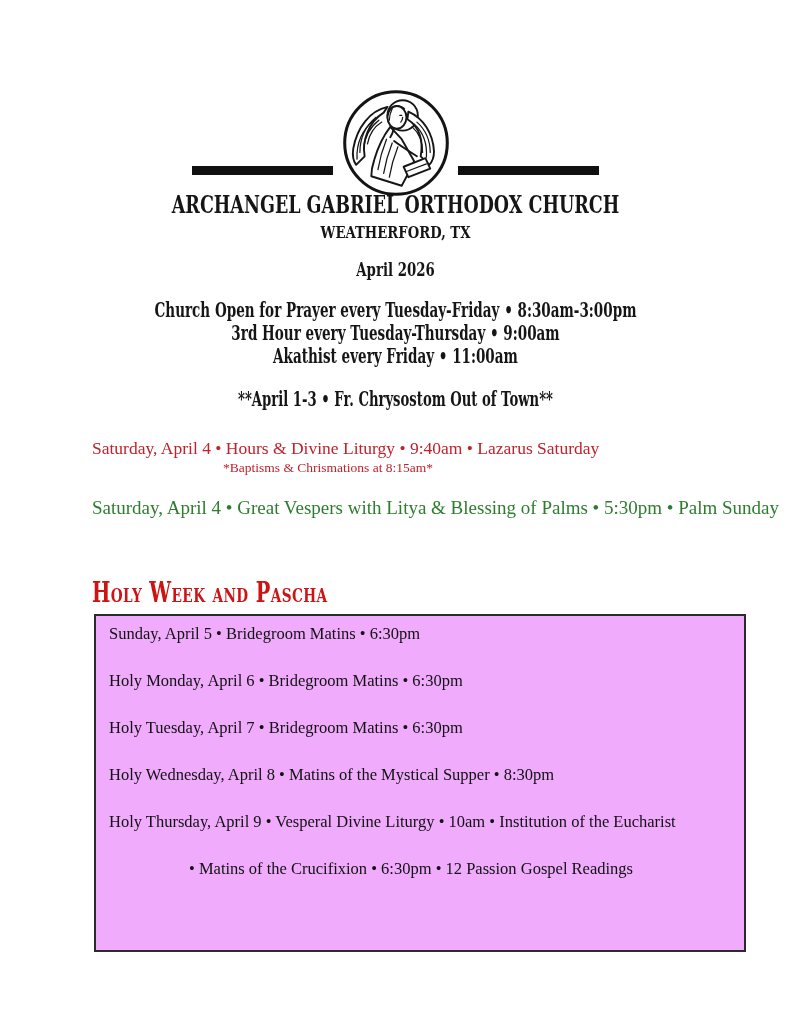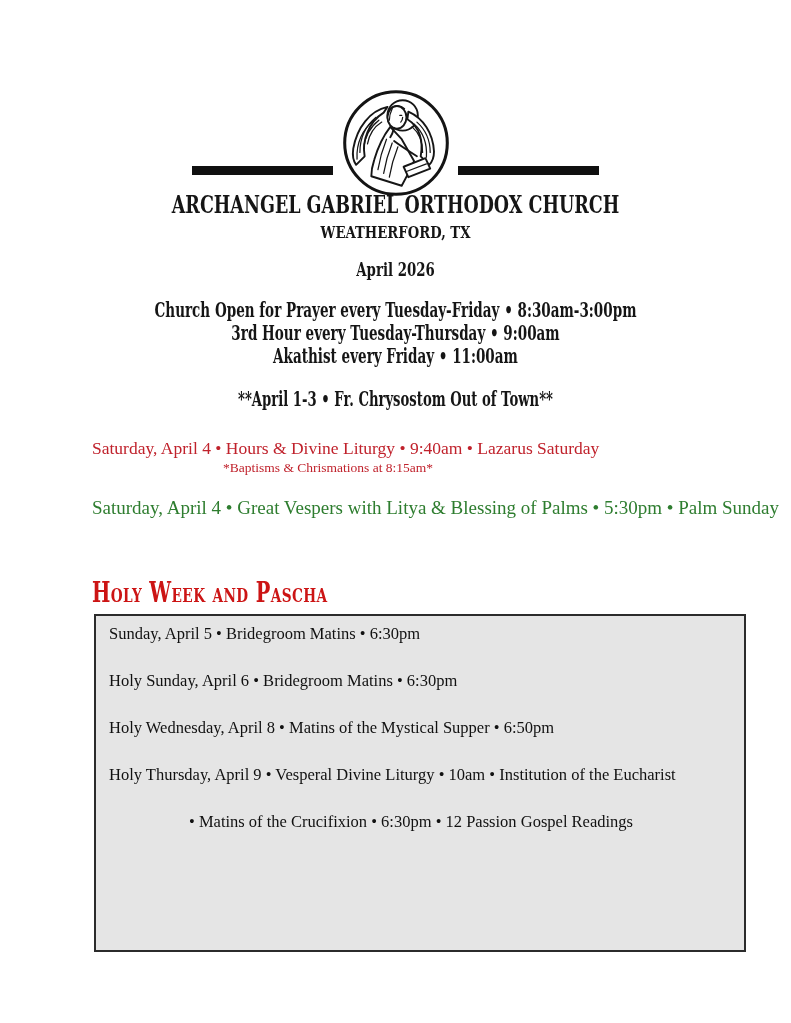--- a/index.html
+++ b/index.html
@@ -43,21 +43,21 @@
     position:absolute;left:92px;top:578px;margin:0;
     font-family:"DejaVu Serif",serif;font-weight:bold;font-size:27px;line-height:29px;
     font-variant:small-caps;letter-spacing:.5px;
     color:var(--heading-red,#cc1414);
     transform:scaleX(.72);transform-origin:left top;white-space:nowrap;
   }
   
   .hw-box{
     position:absolute;left:94px;top:614px;width:652px;height:338px;
     border:2px solid #2b2b2b;box-sizing:border-box;
-    padding:8px 0 0 13px;background:#e5e5e5;
+    padding:8px 0 0 13px;background:#f0abfc;
   }
   .hw-box p{
     margin:0 0 27px 0;font-size:16.5px;line-height:20px;white-space:nowrap;
     font-family:"Liberation Serif",serif;color:#111111;
   }
   .hw-box p.indent{margin-left:80px;}
   svg .ln{fill:none;stroke:#161616;stroke-width:2;stroke-linecap:round;stroke-linejoin:round;}
   svg .fillw{fill:#ffffff;stroke:#161616;stroke-width:2;stroke-linejoin:round;}
   svg .thin{fill:none;stroke:#161616;stroke-width:1.3;stroke-linecap:round;}
 </style>
@@ -115,19 +115,20 @@
   <div class="slab t-notice">**April 1-3 • Fr. Chrysostom Out of Town**</div>
 
   <div class="event ev-red ev1">Saturday, April 4 • Hours &amp; Divine Liturgy • 9:40am • Lazarus Saturday</div>
   <div class="ev-note">*Baptisms &amp; Chrismations at 8:15am*</div>
   <div class="event ev-green ev2">Saturday, April 4 • Great Vespers with Litya &amp; Blessing of Palms • 5:30pm • Palm Sunday</div>
 
   <h2 class="hw-heading">Holy Week and Pascha</h2>
 
   <div class="hw-box">
     <p>Sunday, April 5 • Bridegroom Matins • 6:30pm</p>
-    <p>Holy Sunday, April 6 • Bridegroom Matins • 6:30pm</p>
-    <p>Holy Wednesday, April 8 • Matins of the Mystical Supper • 6:50pm</p>
+    <p>Holy Monday, April 6 • Bridegroom Matins • 6:30pm</p>
+    <p>Holy Tuesday, April 7 • Bridegroom Matins • 6:30pm</p>
+    <p>Holy Wednesday, April 8 • Matins of the Mystical Supper • 8:30pm</p>
     <p>Holy Thursday, April 9 • Vesperal Divine Liturgy • 10am • Institution of the Eucharist</p>
     <p class="indent">• Matins of the Crucifixion • 6:30pm • 12 Passion Gospel Readings</p>
   </div>
 
 </div>
 
 </body></html>

